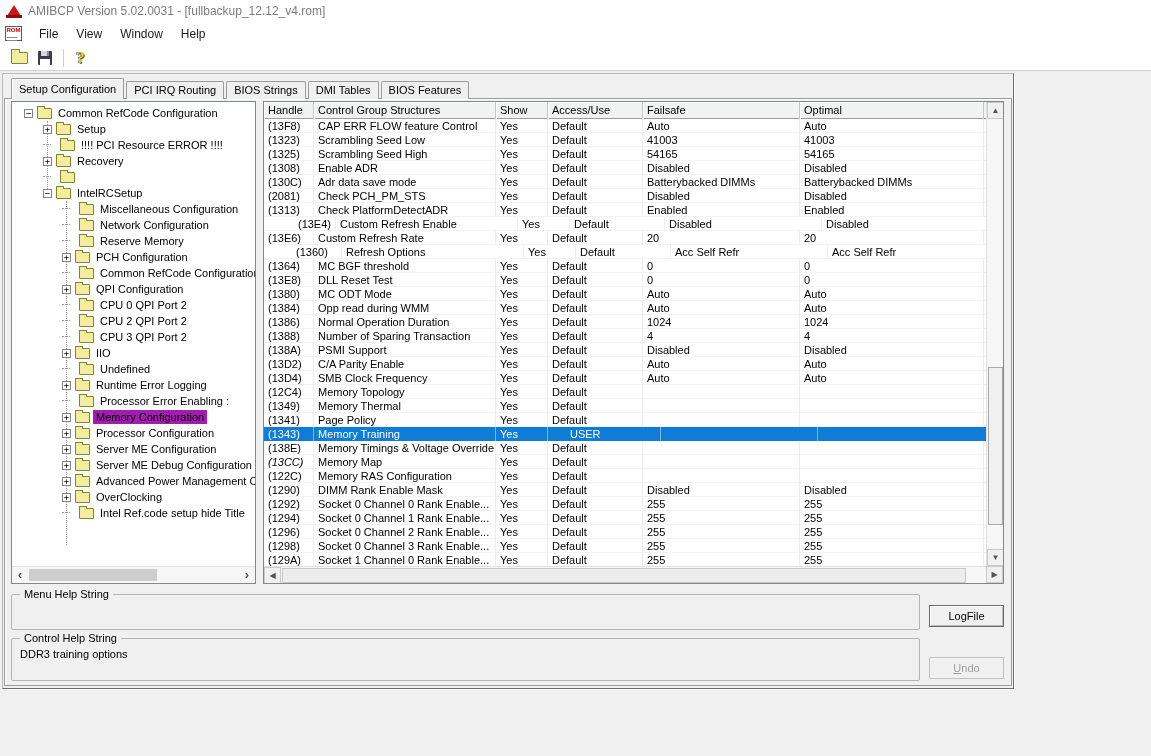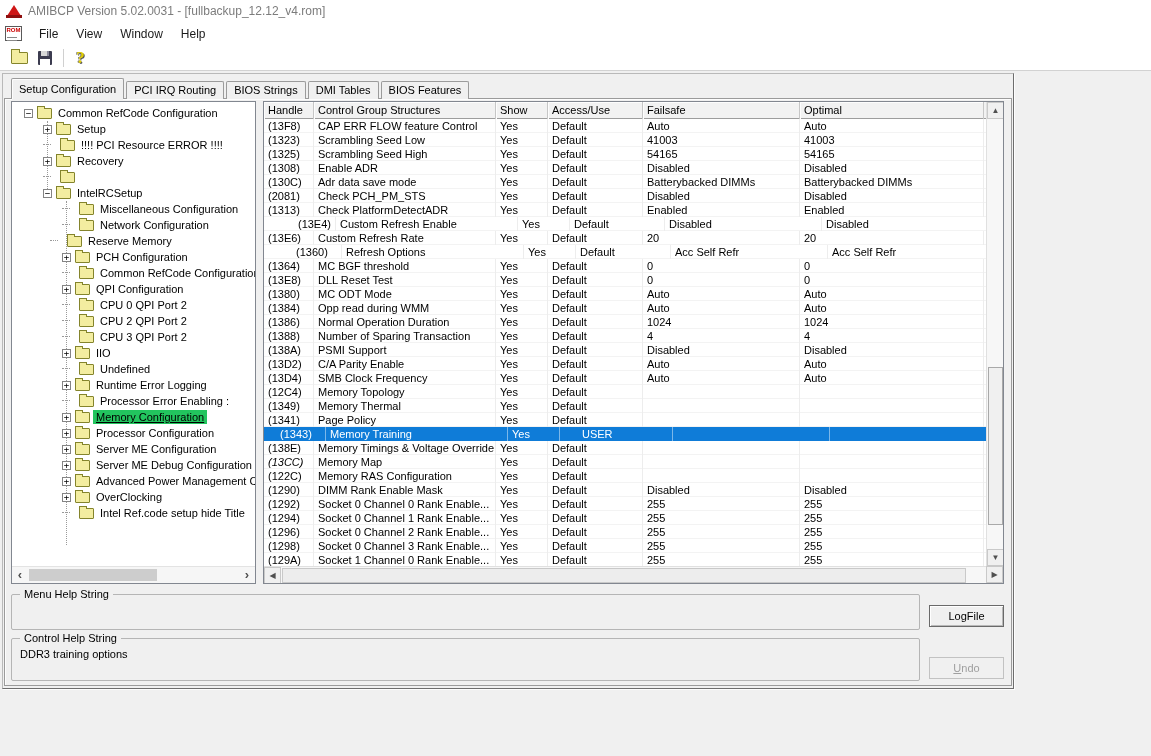--- a/index.html
+++ b/index.html
@@ -54,35 +54,35 @@
   .tree-view{position:absolute;left:0;top:0;right:0;bottom:17px;overflow:hidden;padding-top:3px;}
   .tree-vline{position:absolute;width:1px;border-left:1px dotted #9a9a9a;}
   .tree-row{height:16px;display:flex;align-items:center;white-space:nowrap;position:relative;}
   .expand-box{width:9px;height:9px;border:1px solid #848484;background:#fff;font-size:9px;line-height:7px;text-align:center;flex:none;color:#000;font-family:"DejaVu Sans Mono",monospace;}
   .tree-spacer{width:13px;height:16px;flex:none;position:relative;}
   .tree-spacer.stub::after{content:'';position:absolute;left:0px;right:5px;top:7px;border-top:1px dotted #9a9a9a;}
   .tree-gap{width:4px;flex:none;}
   .folder{width:15px;height:11px;background:var(--folder-fill);border:1px solid var(--folder-edge);border-radius:1px;position:relative;flex:none;margin-top:1px;}
   .folder::before{content:'';position:absolute;top:-3px;left:-1px;width:6px;height:2px;background:var(--folder-fill);border:1px solid var(--folder-edge);border-bottom:none;}
   .tree-label{padding:1px 3px;margin-left:3px;}
-  .tree-row.selected .tree-label{background:#22c55e;text-decoration:underline;}
+  .tree-row.selected .tree-label{background:#a21caf;}
   
   .tree-hscroll{position:absolute;left:0;right:0;bottom:0;height:17px;background:#f6f6f6;border-top:1px solid #e3e3e3;}
   .chev{position:absolute;top:0;width:16px;height:16px;color:#505050;font-size:13px;line-height:15px;text-align:center;font-weight:bold;}
   .chev.left{left:0;} .chev.right{right:0;}
   .tree-thumb{position:absolute;left:17px;top:2px;width:128px;height:12px;background:#cdcdcd;}
 
   
   .grid-panel{position:absolute;left:260px;top:27px;width:741px;height:483px;background:#fff;border:1px solid var(--panel-border);overflow:hidden;}
   .grid-header{position:absolute;left:0;top:0;right:17px;height:17px;display:flex;background:#f2f2f2;border-bottom:1px solid #9d9d9d;z-index:2;}
   .gh-cell{height:17px;padding:2px 4px 0 4px;border-right:1px solid #c6c6c6;box-shadow:inset 1px 1px 0 #fdfdfd;white-space:nowrap;overflow:hidden;flex:none;}
   .grid-body{position:absolute;left:0;top:17px;right:17px;bottom:17px;overflow:hidden;}
   .g-row{height:14px;display:flex;border-bottom:1px solid #f3f3f3;}
   .g-cell{height:14px;padding:1px 4px 0 4px;border-right:1px solid var(--grid-line);white-space:nowrap;overflow:hidden;flex:none;font-size:11px;}
-  .g-row.selected{background:var(--sel);color:#fff;border-bottom-color:var(--sel);padding-left:12px;}
+  .g-row.selected{background:var(--sel);color:#fff;border-bottom-color:var(--sel);}
   .g-row.selected .g-cell{border-right-color:rgba(255,255,255,.45);}
 
   
   .vscroll{position:absolute;top:0;right:0;width:17px;bottom:17px;background:#f7f7f7;border-left:1px solid #e0e0e0;}
   .sbtn{position:absolute;width:17px;height:17px;background:#f0f0f0;border:1px solid #c9c9c9;color:#505050;font-size:8px;text-align:center;line-height:15px;}
   .sbtn.up{top:0;left:0;} .sbtn.down{bottom:0;left:0;}
   .vthumb{position:absolute;left:1px;width:15px;top:265px;height:158px;background:#f0f0f0;border:1px solid #a9a9a9;}
   .hscroll{position:absolute;left:0;bottom:0;right:17px;height:17px;background:#f7f7f7;border-top:1px solid #e0e0e0;}
   .sbtn.hleft{left:0;top:0;}
   .hthumb{position:absolute;top:1px;height:15px;left:18px;right:20px;background:#ededed;border:1px solid #c9c9c9;}
@@ -194,21 +194,21 @@
                 <span class="tree-gap"></span>
                 <span class="folder"></span>
                 <span class="tree-label">Miscellaneous Configuration</span>
   </div>
               <div class="tree-row" style="padding-left: 50px;">
     <span class="tree-spacer stub"></span>
                 <span class="tree-gap"></span>
                 <span class="folder"></span>
                 <span class="tree-label">Network Configuration</span>
   </div>
-              <div class="tree-row" style="padding-left: 38px;">
+              <div class="tree-row" style="padding-left: 50px;">
     <span class="tree-spacer stub"></span>
                 <span class="tree-gap"></span>
                 <span class="folder"></span>
                 <span class="tree-label">Reserve Memory</span>
   </div>
               <div class="tree-row" style="padding-left: 50px;">
     <span class="expand-box" style="margin-left: 0px;">+</span>
                 <span class="tree-gap"></span>
                 <span class="folder"></span>
                 <span class="tree-label">PCH Configuration</span>

